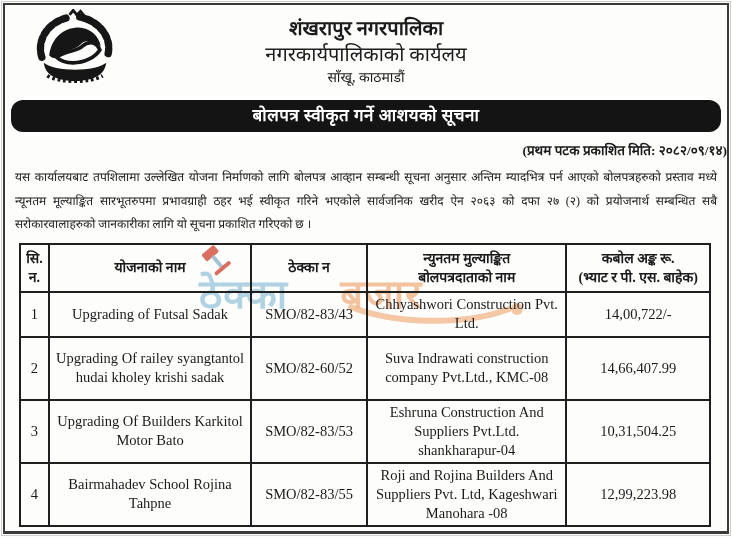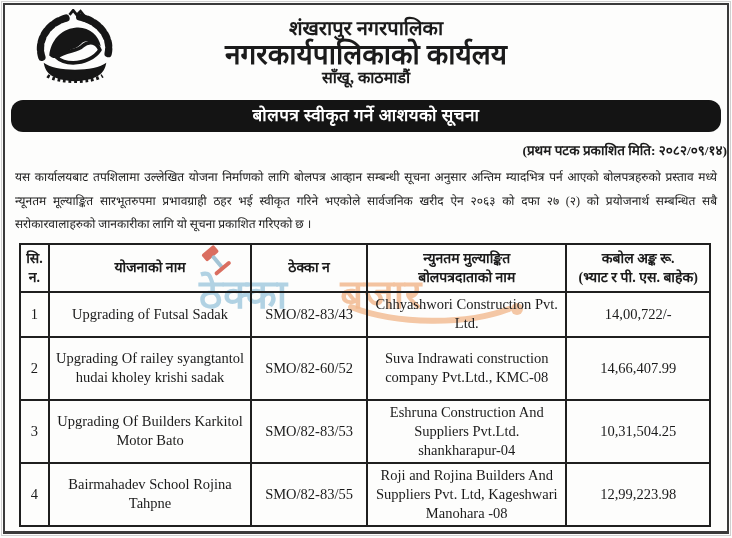--- a/index.html
+++ b/index.html
@@ -12,22 +12,22 @@
     border:2px solid #3a3a3a; border-bottom-width:3px;
     outline:1px solid #cfcfcf; outline-offset:1px;
     overflow:hidden;
   }
 
   
   .header { position:relative; height:92px; padding-top:10px; }
   .logo { position:absolute; left:24px; top:4px; width:92px; height:80px; }
   .titles { text-align:center; }
   .title-main  { font-size:20px; font-weight:bold; line-height:26px; }
-  .title-sub   { font-size:28px; font-weight:bold; line-height:27px; }
-  .title-addr  { font-size:16px; font-weight:bold; line-height:20px; }
+  .title-sub   { font-size:20px; font-weight:normal; line-height:27px; }
+  .title-addr  { font-size:14px; font-weight:normal; line-height:20px; }
 
   
   .banner {
     margin:3px 6px 0 6px; height:32px; background:#141414;
     color:#ffffff; text-align:center; font-weight:bold; font-size:17px;
     line-height:32px; letter-spacing:.5px;border-radius:12px;
   }
 
   .date-line { text-align:right; font-weight:bold; font-size:13.5px; margin-top:9px; }
 

